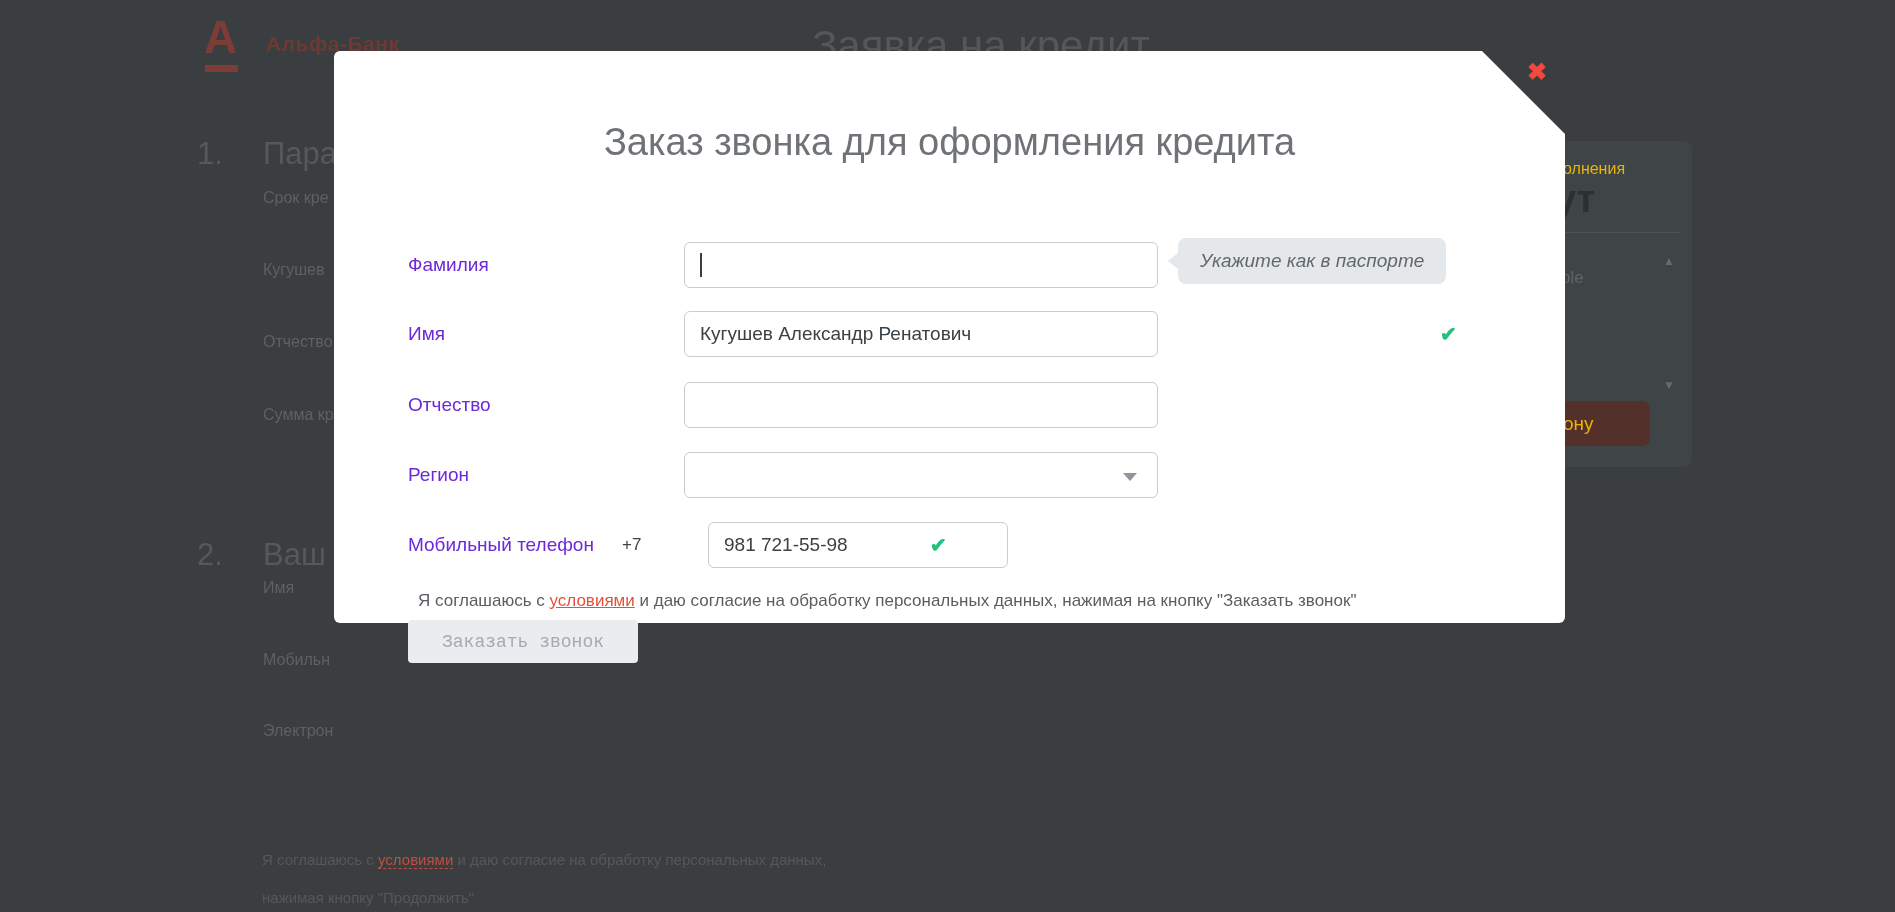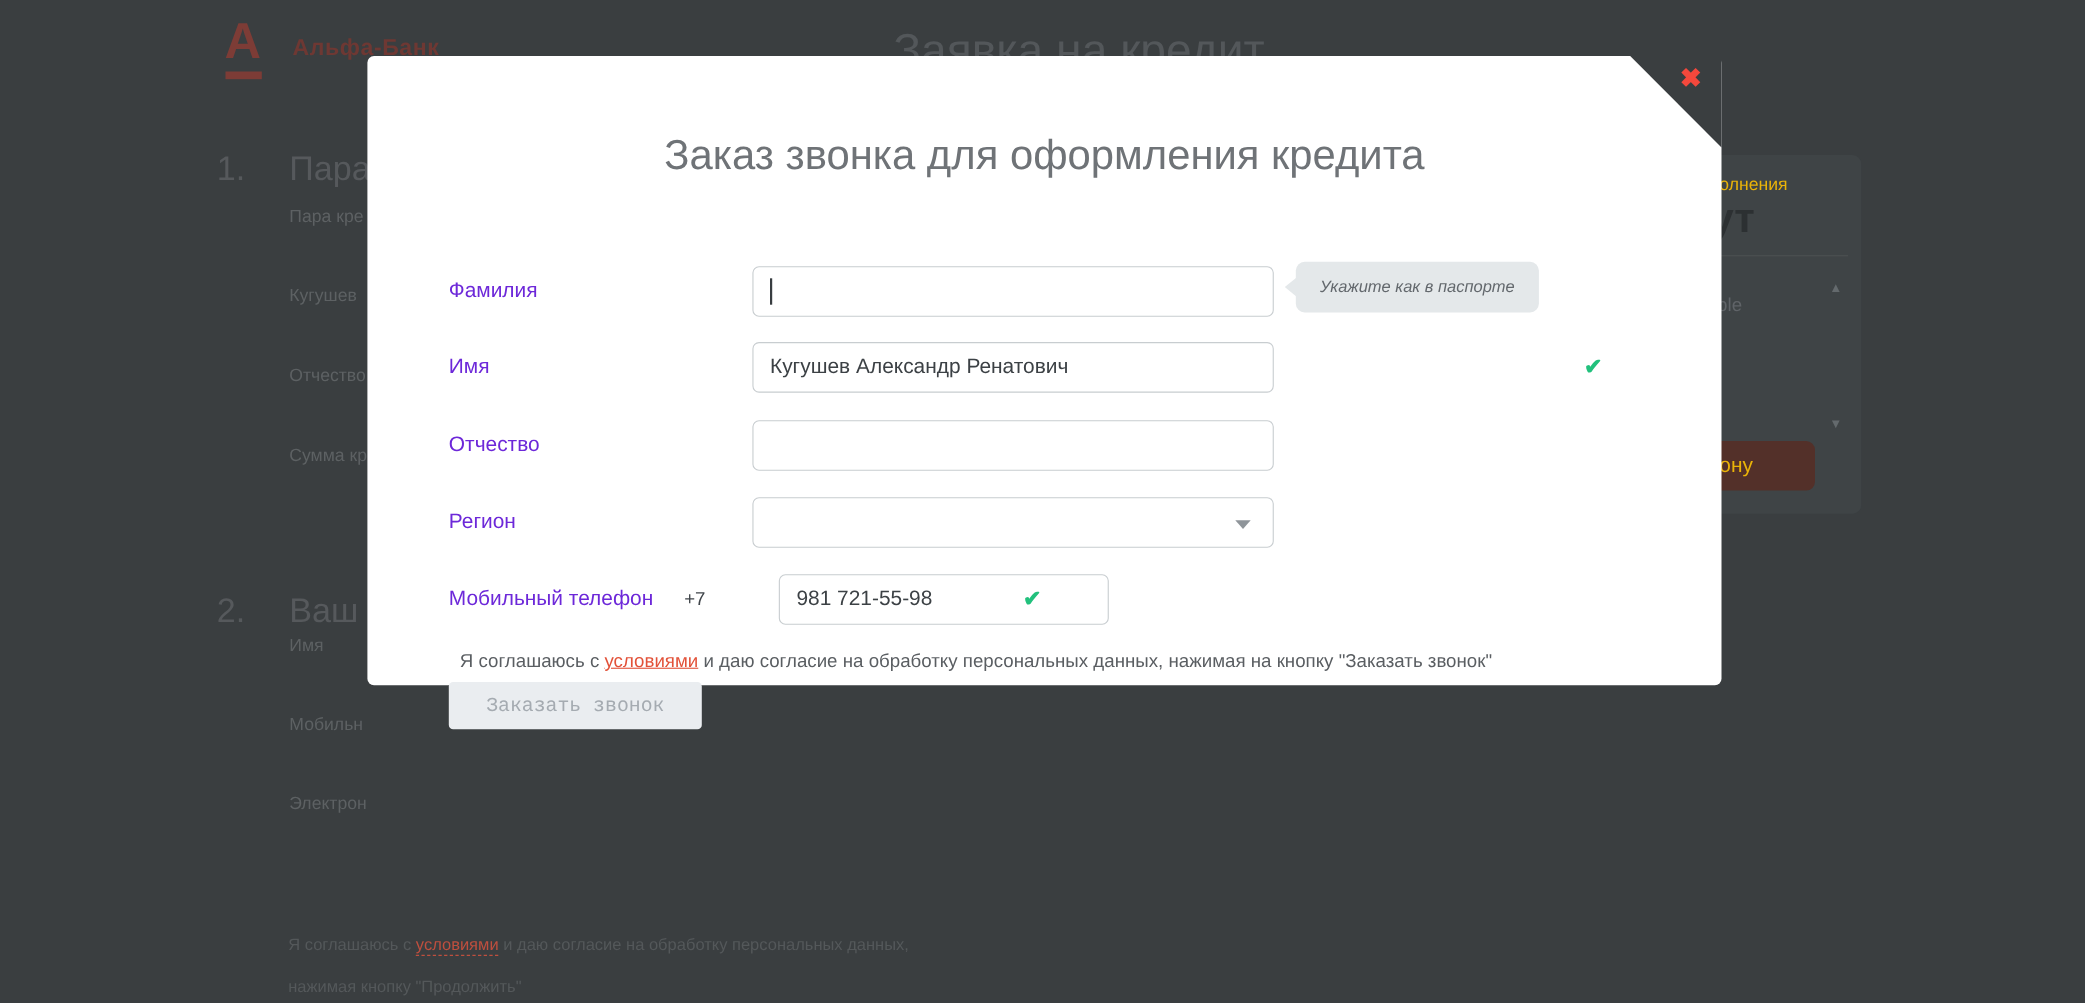--- a/index.html
+++ b/index.html
@@ -44,21 +44,21 @@
   .check{position:absolute;top:0;line-height:46px;font-size:20px;font-weight:bold;color:#22c17d;}
   .check.in-name{left:1106px;}
   .check.in-phone{left:596px;}
   .region-box{position:absolute;left:350px;top:0;width:474px;height:46px;box-sizing:border-box;
               border:1px solid #c8cdd0;border-radius:6px;background:#fff;cursor:pointer;}
   .dd-arrow{position:absolute;right:20px;top:20px;width:0;height:0;
             border-left:7px solid transparent;border-right:7px solid transparent;
             border-top:8px solid #8f959a;}
   .phone-prefix{position:absolute;left:288px;top:0;line-height:46px;font-size:17px;color:#40454a;}
   .tooltip{position:absolute;left:844px;top:-4px;height:46px;background:#e4e8ea;border-radius:8px;
-           padding:0 22px;line-height:46px;font-size:15px;font-style:italic;color:#63686d;white-space:nowrap;}
+           padding:0 22px;line-height:46px;font-size:19px;font-style:italic;color:#63686d;white-space:nowrap;}
   .tt-arrow{position:absolute;left:-10px;top:14px;width:0;height:0;
             border-top:9px solid transparent;border-bottom:9px solid transparent;
             border-right:11px solid #e4e8ea;}
   .m-consent{position:absolute;left:84px;top:540px;font-size:17px;color:#5a5e62;white-space:nowrap;}
   .m-consent a{color:#e25138;text-decoration:underline;cursor:pointer;}
   .m-submit{position:absolute;left:74px;top:569px;width:230px;height:43px;background:#eaedf0;
             border:none;border-radius:4px;font-family:Liberation Mono, monospace;
             font-size:18px;color:#a5abb1;cursor:default;}
 </style>
 </head>
@@ -66,21 +66,21 @@
 
 <div class="page">
 
   <div class="abs bd-logo-a">А</div>
   <div class="abs bd-logo-bar"></div>
   <div class="abs bd-brand">Альфа-Банк</div>
   <div class="abs bd-page-title">Заявка на кредит</div>
 
   <div class="abs bd-sec-num" style="left:197px;top:136px;">1.</div>
   <div class="abs bd-sec-title" style="left:263px;top:136px;">Пара</div>
-  <div class="abs bd-label" style="top:189px;">Пара кре</div>
+  <div class="abs bd-label" style="top:189px;">Срок кре</div>
   <div class="abs bd-label" style="top:261px;">Кугушев</div>
   <div class="abs bd-label" style="top:333px;">Отчество</div>
   <div class="abs bd-label" style="top:406px;">Сумма кр</div>
 
   <div class="abs bd-sec-num" style="left:197px;top:537px;">2.</div>
   <div class="abs bd-sec-title" style="left:263px;top:537px;">Ваш</div>
   <div class="abs bd-label" style="top:579px;">Имя</div>
   <div class="abs bd-label" style="top:651px;">Мобильн</div>
   <div class="abs bd-label" style="top:722px;">Электрон</div>
 

